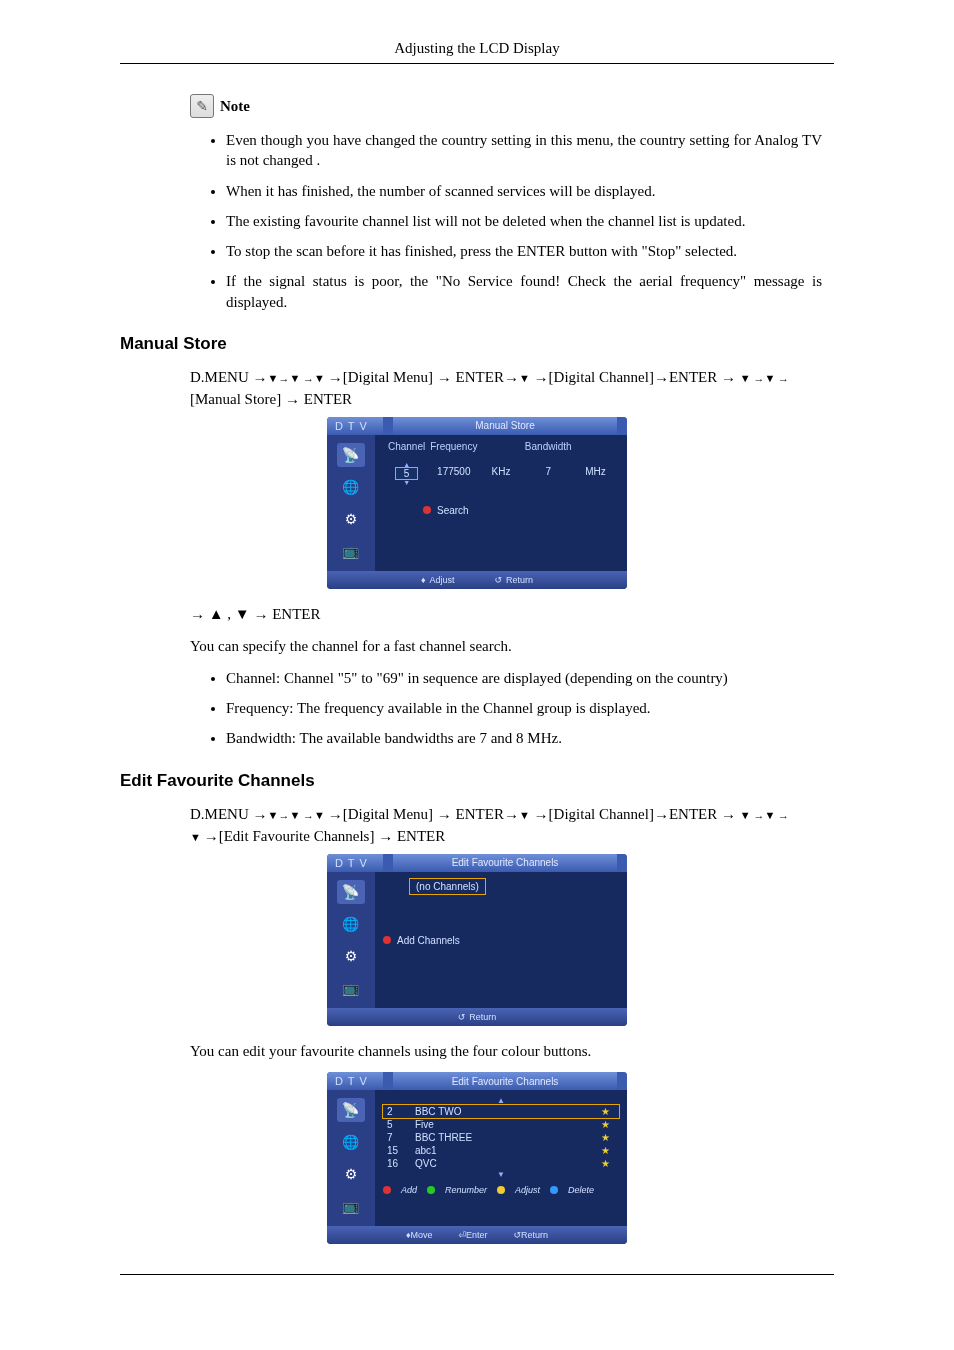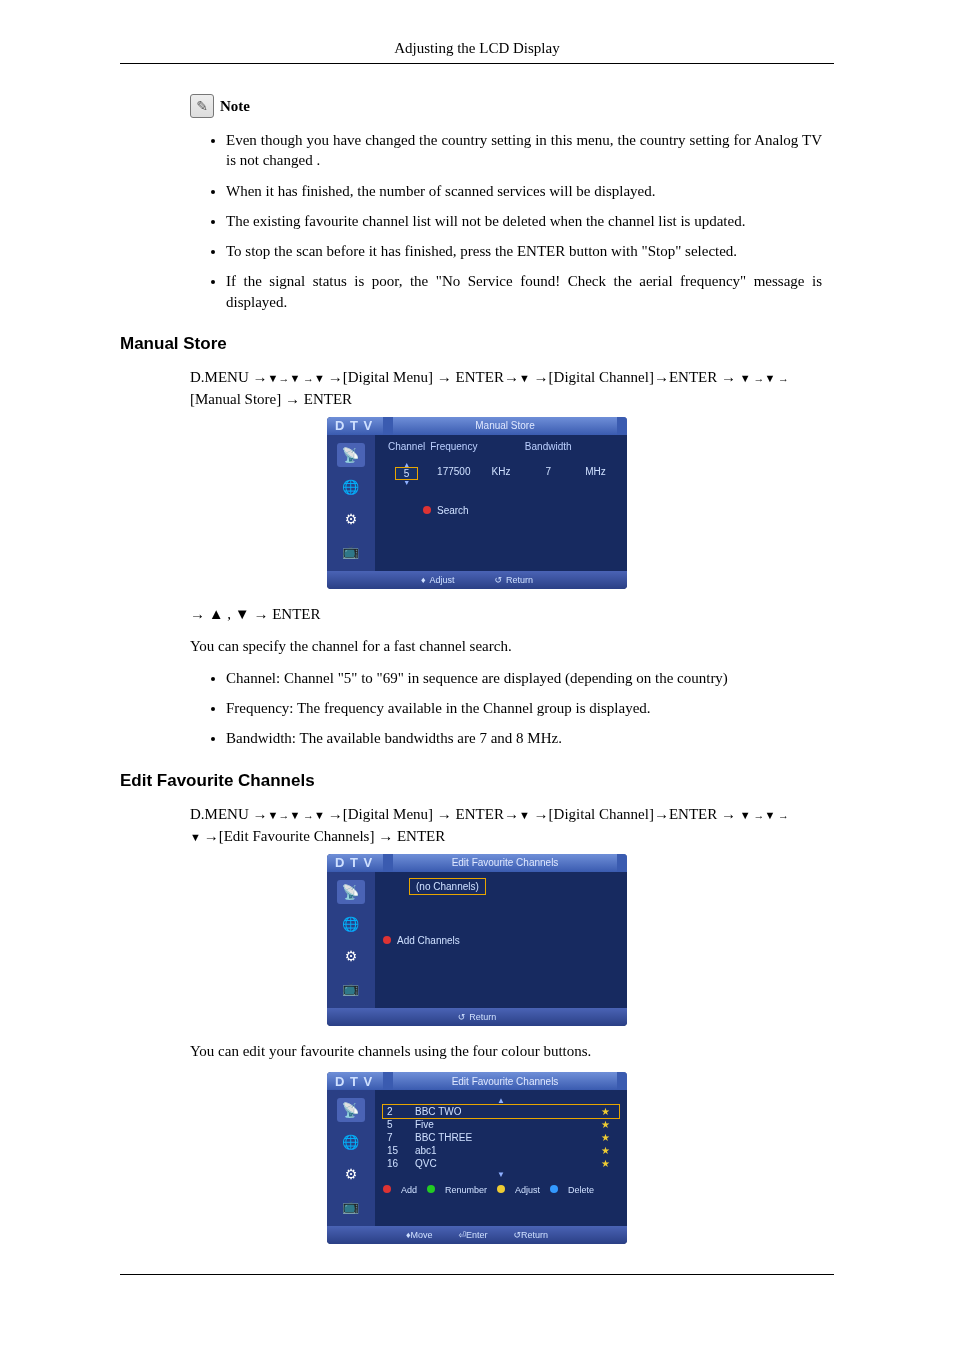--- a/index.html
+++ b/index.html
@@ -93,23 +93,23 @@
   .osd-header {
     display: flex;
     height: 18px;
     align-items: center;
     background: linear-gradient(#6f8fd8,#3a5bb0);
   }
   .osd-header .dtv-tab {
     width: 48px;
     padding-left: 8px;
     color: #cfe0ff;
-    font-weight: bold;
+    font-weight: normal;
     letter-spacing: 1px;
-    font-size: 13px;
+    font-size: 11px;
   }
   .osd-header .title {
     flex: 1;
     text-align: center;
     color: #dfe8ff;
     font-size: 10px;
   }
   .osd-header .cap-left, .osd-header .cap-right {
     width: 10px;
     height: 100%;
@@ -185,21 +185,21 @@
     width:100%;
     color:#cfe0ff;
   }
   .chan-list .arrow-row { text-align:center; font-size:8px; color:#8fb0ff; }
   .chan-list table { width:100%; border-collapse:collapse; }
   .chan-list td { padding:1px 4px; font-size:10px; }
   .chan-list tr.sel td { }
   .chan-list tr.sel { outline:1px solid #e7a500; }
   .star { color:#ec3; }
   .action-row {
-    display:flex; gap:10px; align-items:flex-start; margin-top:6px; color:#cfe0ff; font-size:9px;
+    display:flex; gap:10px; align-items:center; margin-top:6px; color:#cfe0ff; font-size:9px;font-style:italic;
   }
   .foot2 {
     height:18px; background:linear-gradient(#4a63b5,#2a3f85);
     display:flex; align-items:center; justify-content:center; gap:26px;
     color:#cfe0ff; font-size:9px;
   }
   .tri { font-size:11px; }
   b { font-weight: normal; }
 </style>
 </head>

